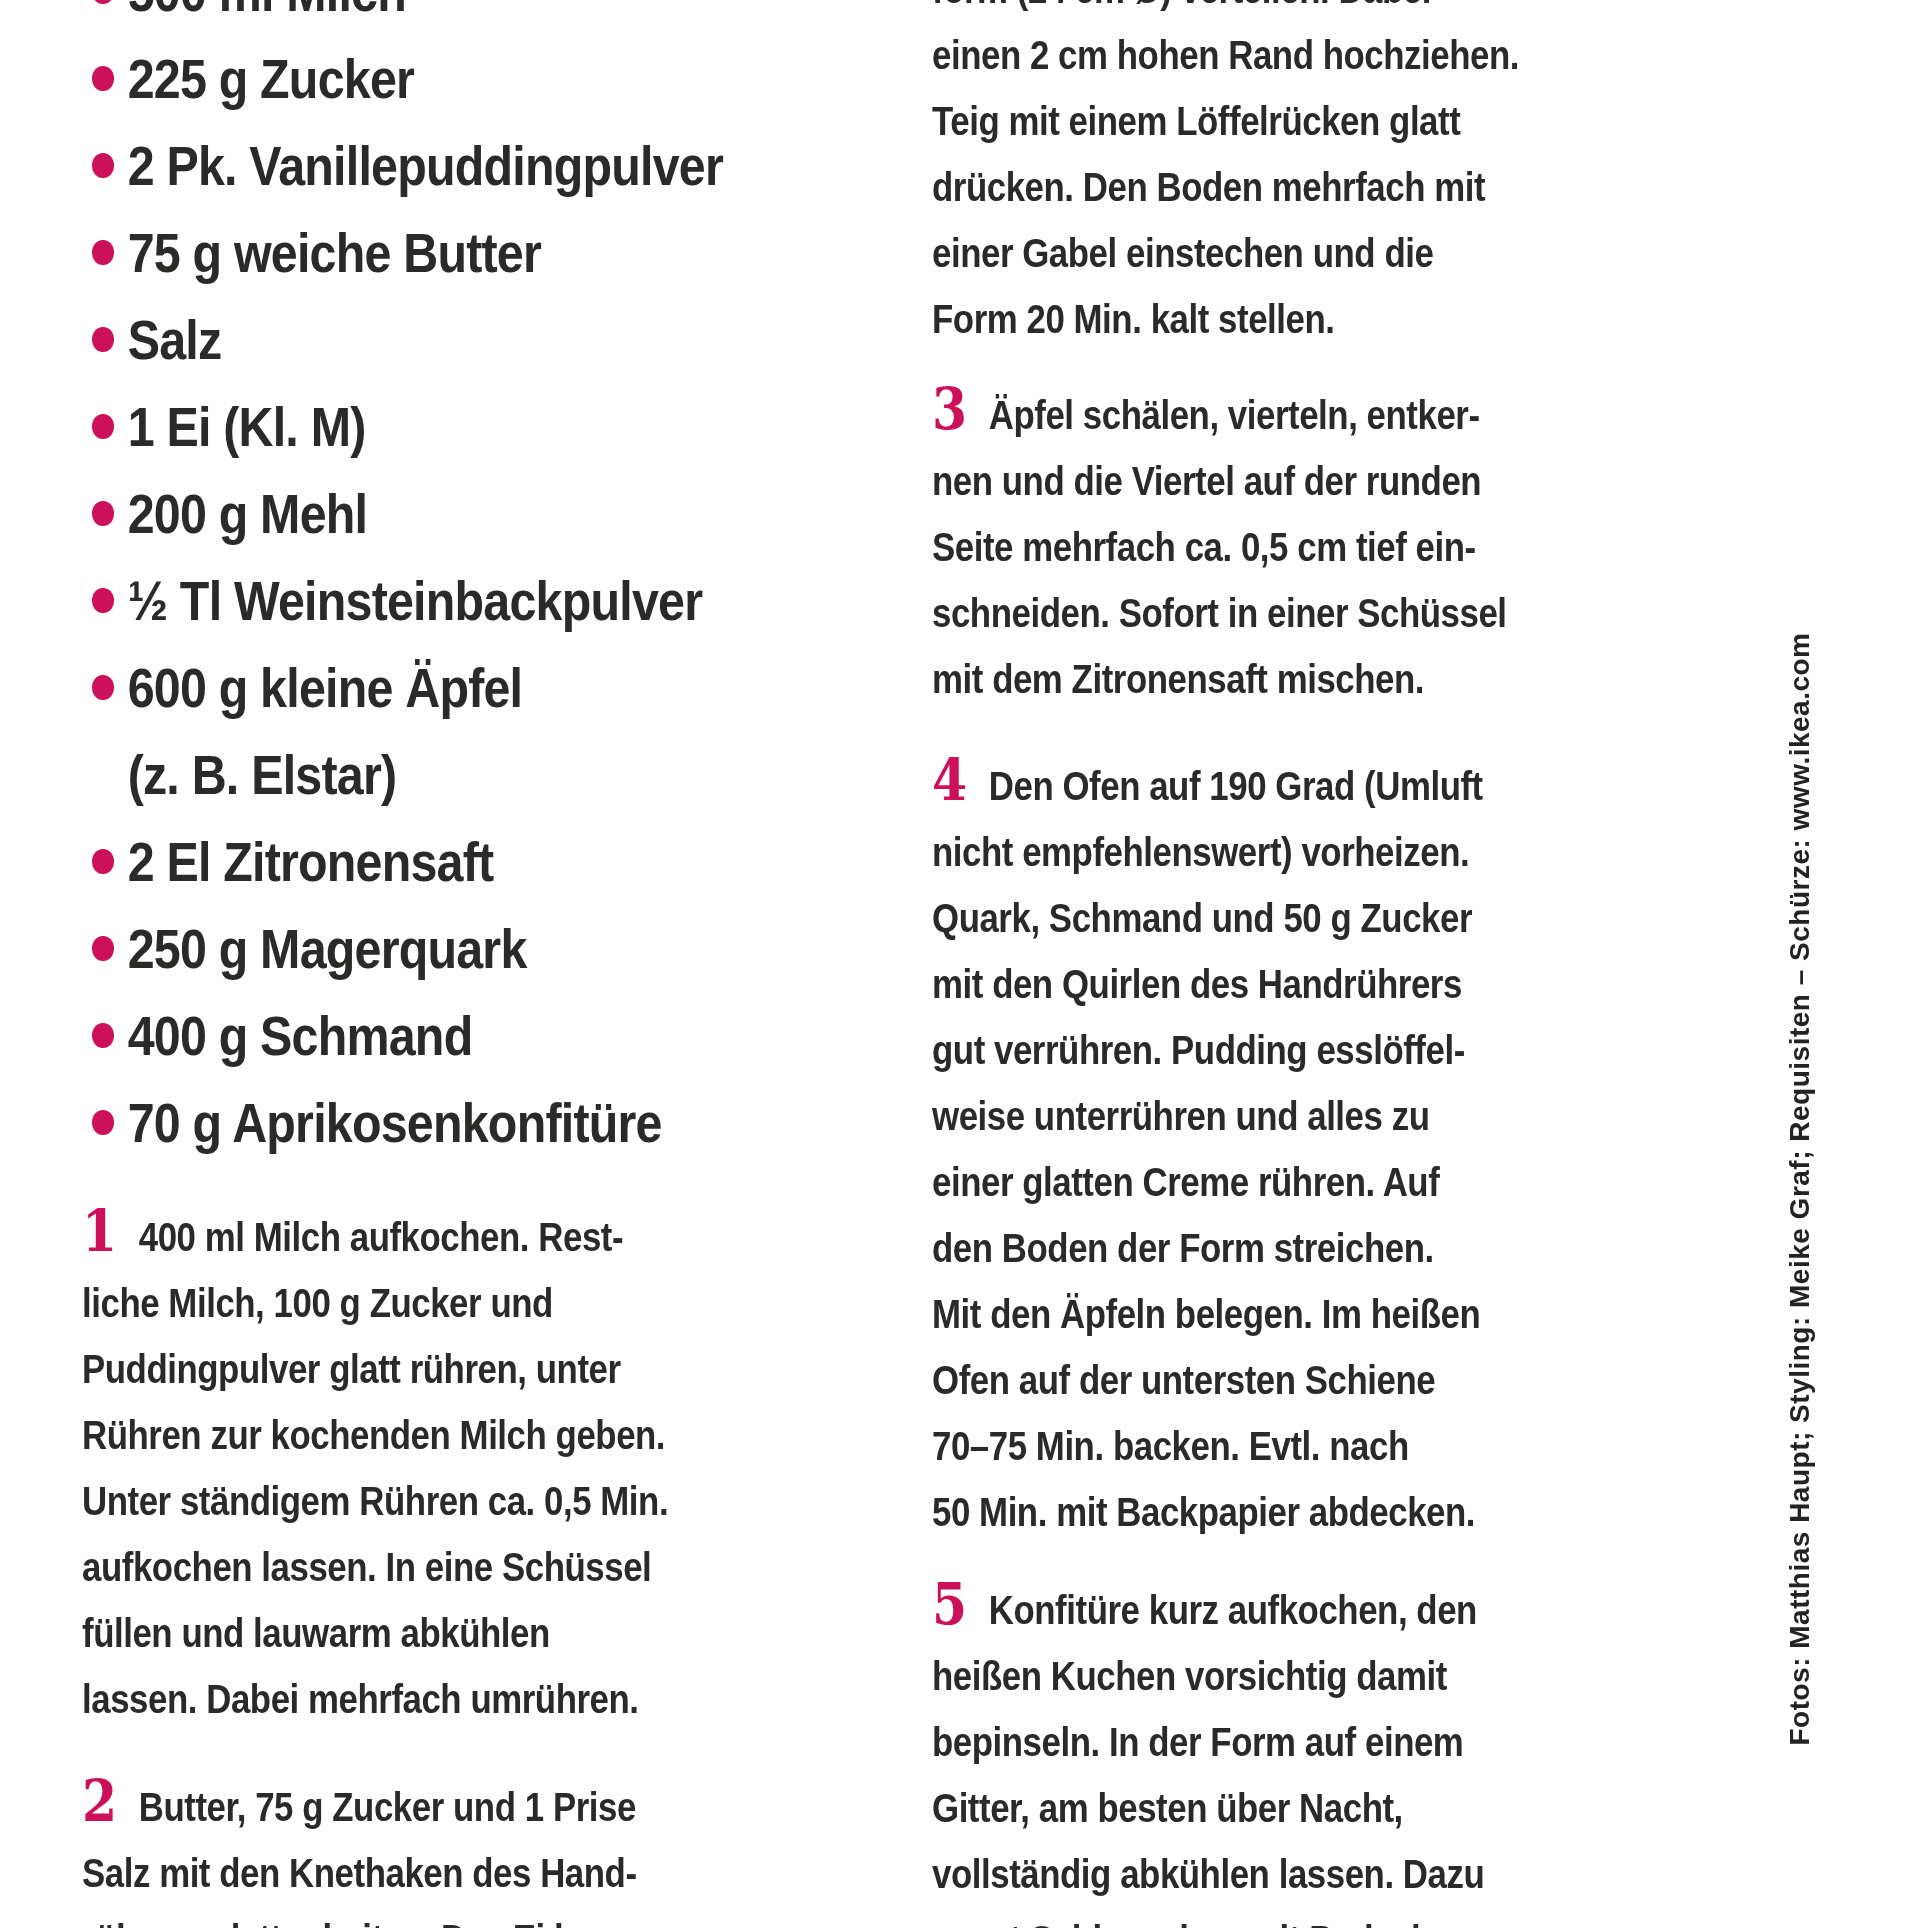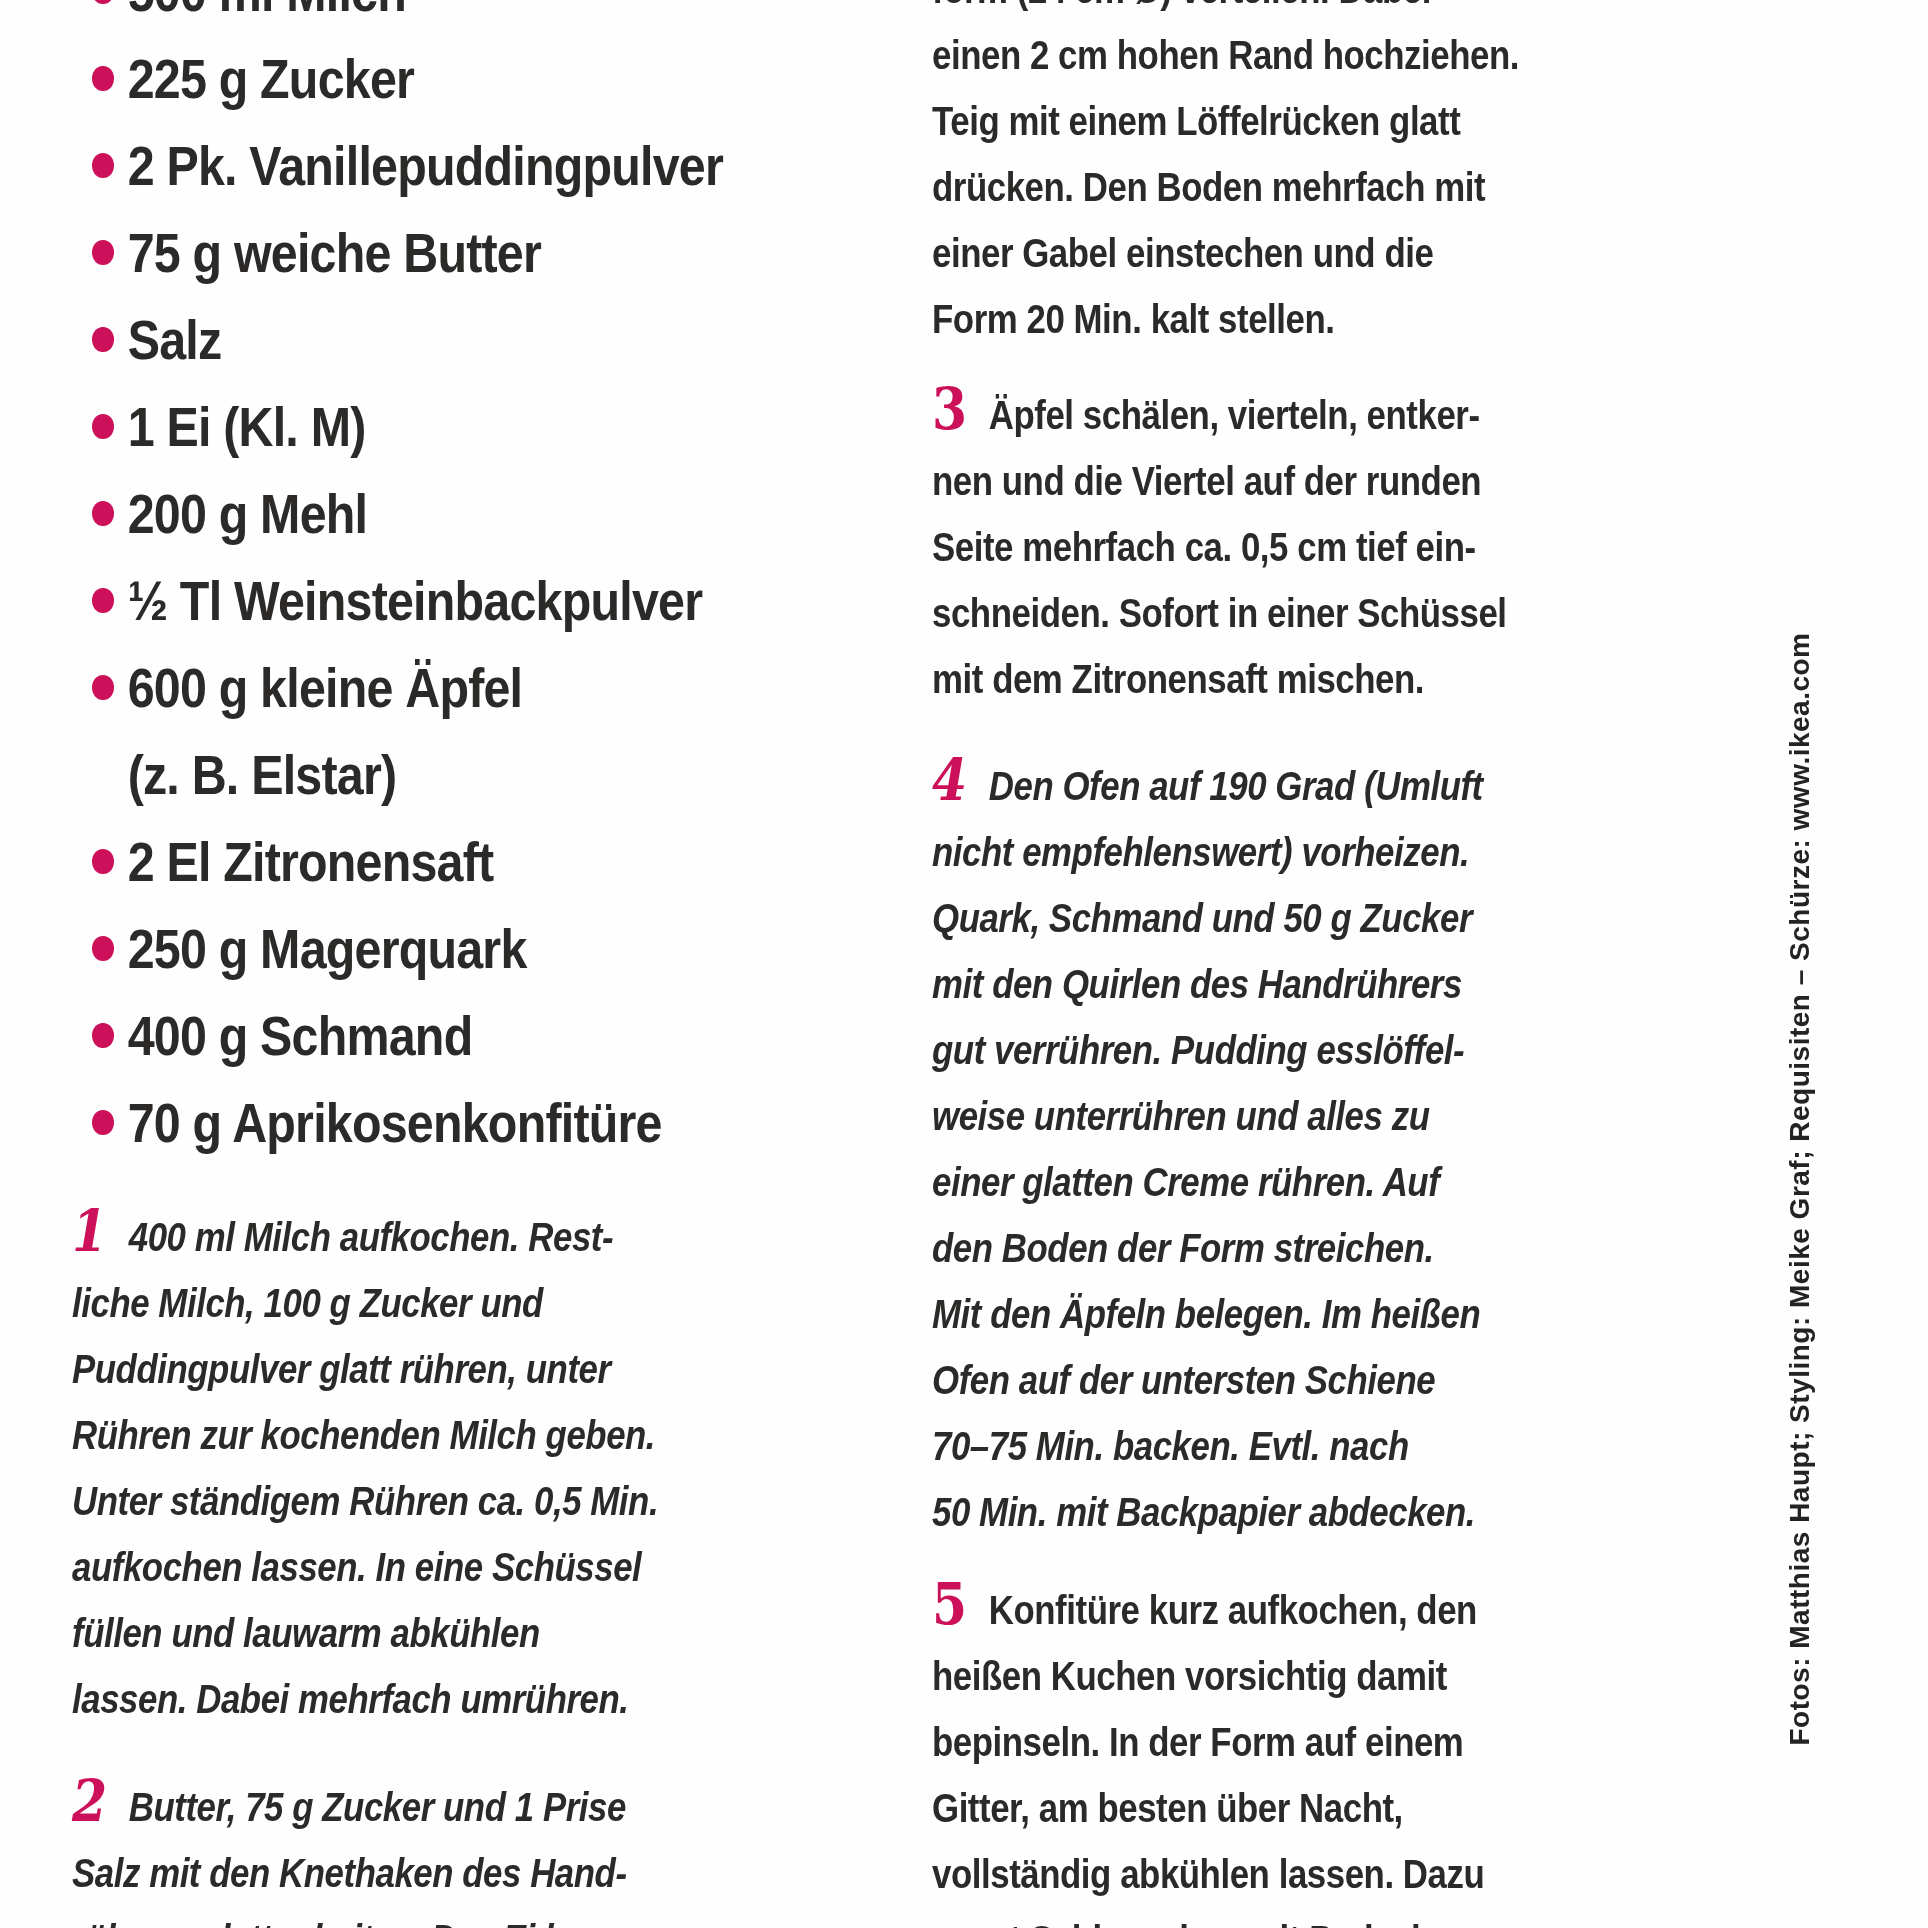--- a/index.html
+++ b/index.html
@@ -25,27 +25,27 @@
   }
   .dot.hidden{visibility:hidden;}
   .itxt{font-size:55px;font-weight:bold;letter-spacing:-0.9px;}
 
   
   .block{position:absolute;}
   .block .line{
     line-height:66px;font-size:40px;font-weight:bold;letter-spacing:-0.5px;
     white-space:nowrap;transform:scaleX(0.87);transform-origin:left center;
   }
-  .left-block{left:72px;font-style:italic;}
+  .left-block{left:82px;}
   .right-block{left:932px;}
   #block-step1{top:1198px;}
   #block-step2{top:1768px;}
   #block-cont{top:-44px;}
   #block-step3{top:376px;}
-  #block-step4{top:747px;font-style:italic;}
+  #block-step4{top:747px;}
   #block-step5{top:1571px;}
   .stepnum{
     font-family:"DejaVu Serif",serif;font-weight:bold;font-size:58px;
     color:var(--accent);margin-right:25.4px;
   }
 
   
   .credit{
     position:absolute;left:1800px;top:1189px;
     transform:translate(-50%,-50%) rotate(-90deg);

